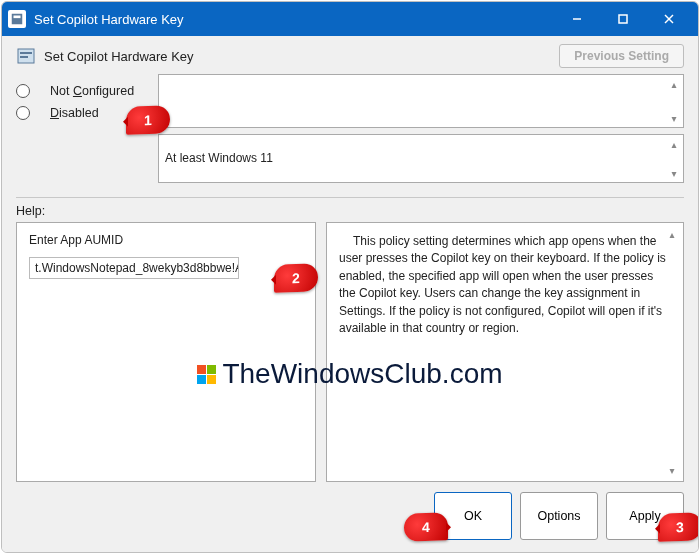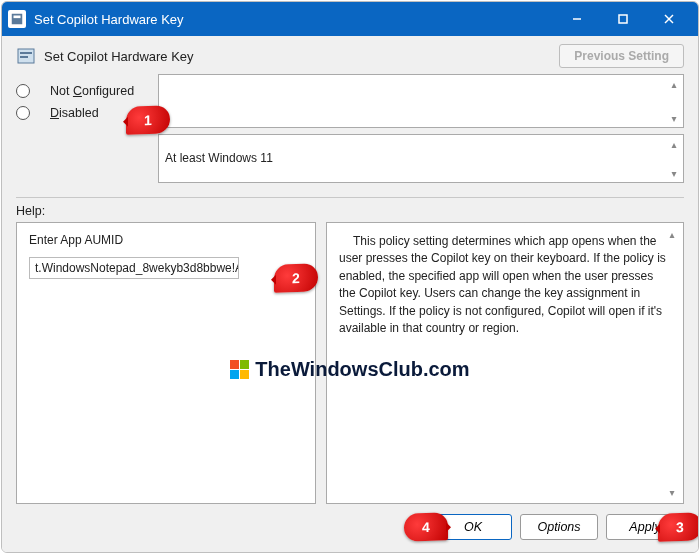--- a/index.html
+++ b/index.html
@@ -192,22 +192,22 @@
     white-space: nowrap;
     overflow: hidden;
     width: 210px;
   }
   .help-text { text-indent: 14px; line-height: 1.45; }
   
   .watermark {
     position: absolute;
     top: 356px; left: 0; right: 0;
     text-align: center;
-    font-size: 20px;
-    font-weight: 700;
+    font-size: 28px;
+    font-weight: 400;
     color: #0a1a3a;
     pointer-events: none;
     display: flex;
     align-items: center;
     justify-content: center;
     gap: 4px;
   }
   .wm-logo {
     display: inline-grid;
     grid-template-columns: 9px 9px;
@@ -222,26 +222,25 @@
   
   .footer {
     display: flex;
     justify-content: flex-end;
     gap: 8px;
     padding: 10px 14px 12px 14px;
   }
   .footer-btn {
     background: #fff;
     border: 1px solid #9a9a9a;
-    padding: 5px 0;
+    padding: 16px 0;
     width: 78px;
     text-align: center;
     font-size: 12.5px;
     border-radius: 3px;
-    font-style: italic;
   }
   .footer-btn.primary { border: 1.5px solid #0a66c2; }
   
   .callout {
     position: absolute;
     width: 44px; height: 28px;
     background: radial-gradient(circle at 30% 40%, #ff3b3b, #c00000);
     border-radius: 14px 14px 14px 2px;
     color: #fff;
     display: flex; align-items: center; justify-content: center;

